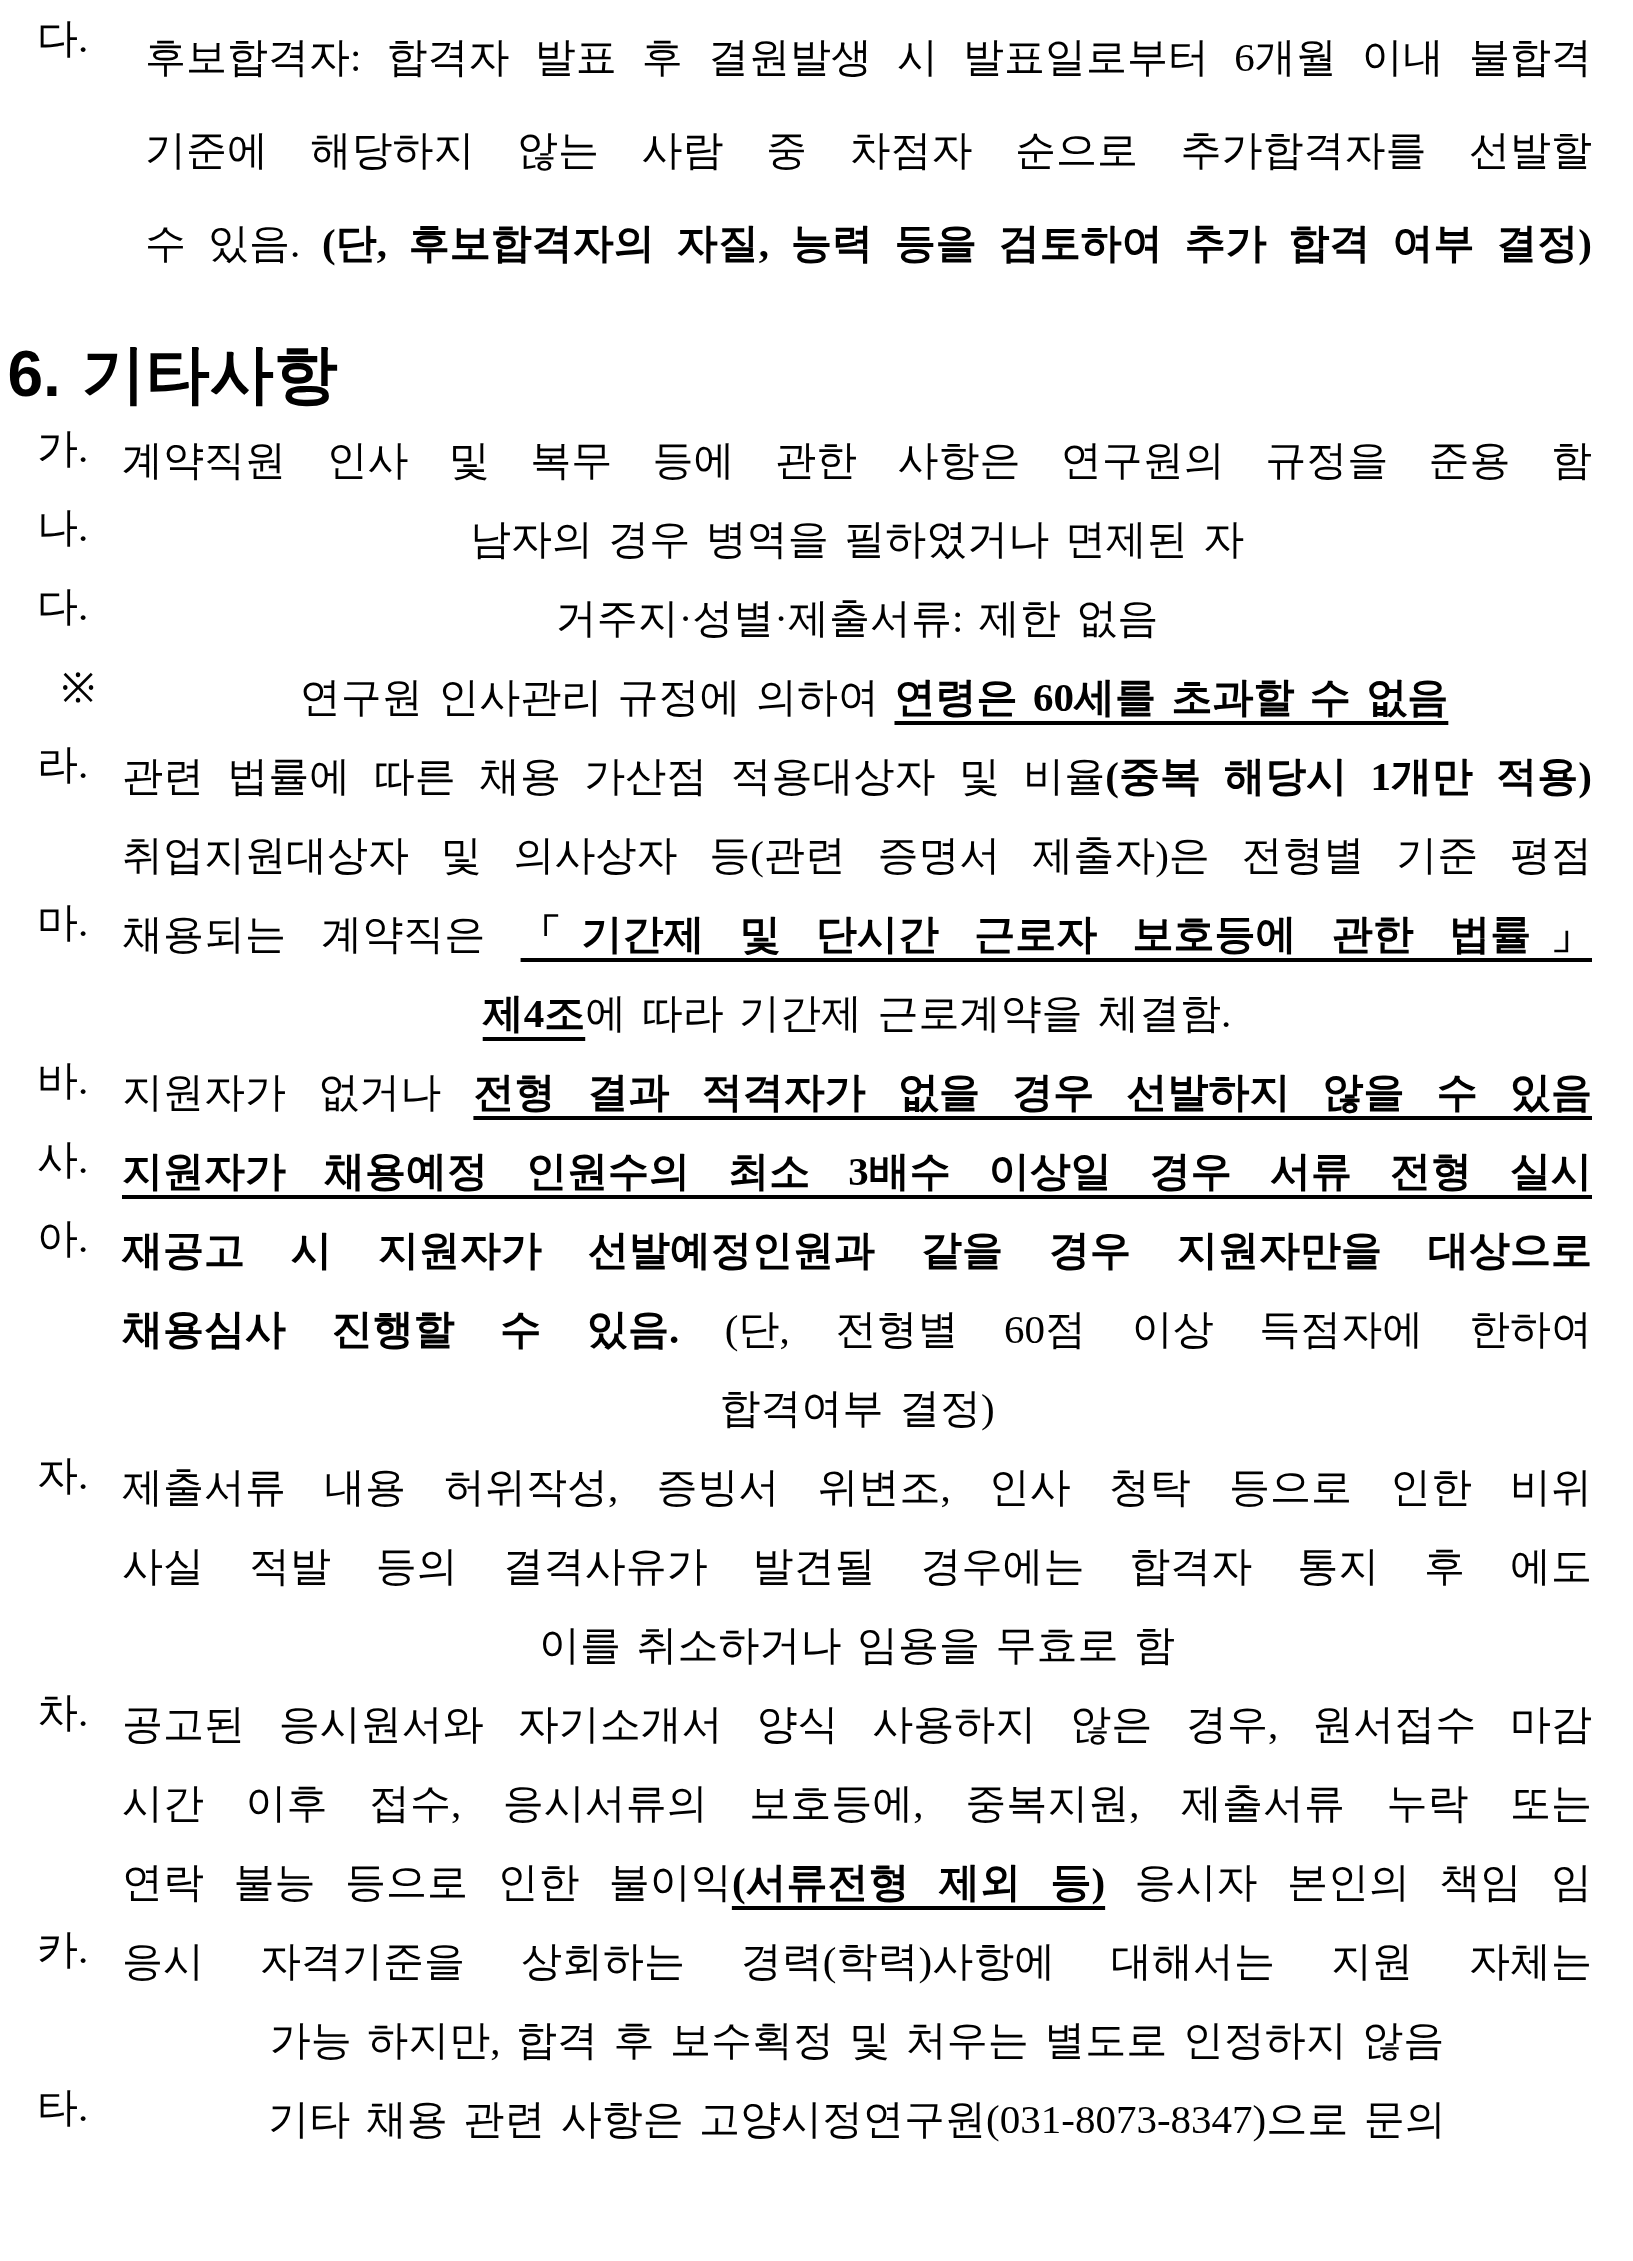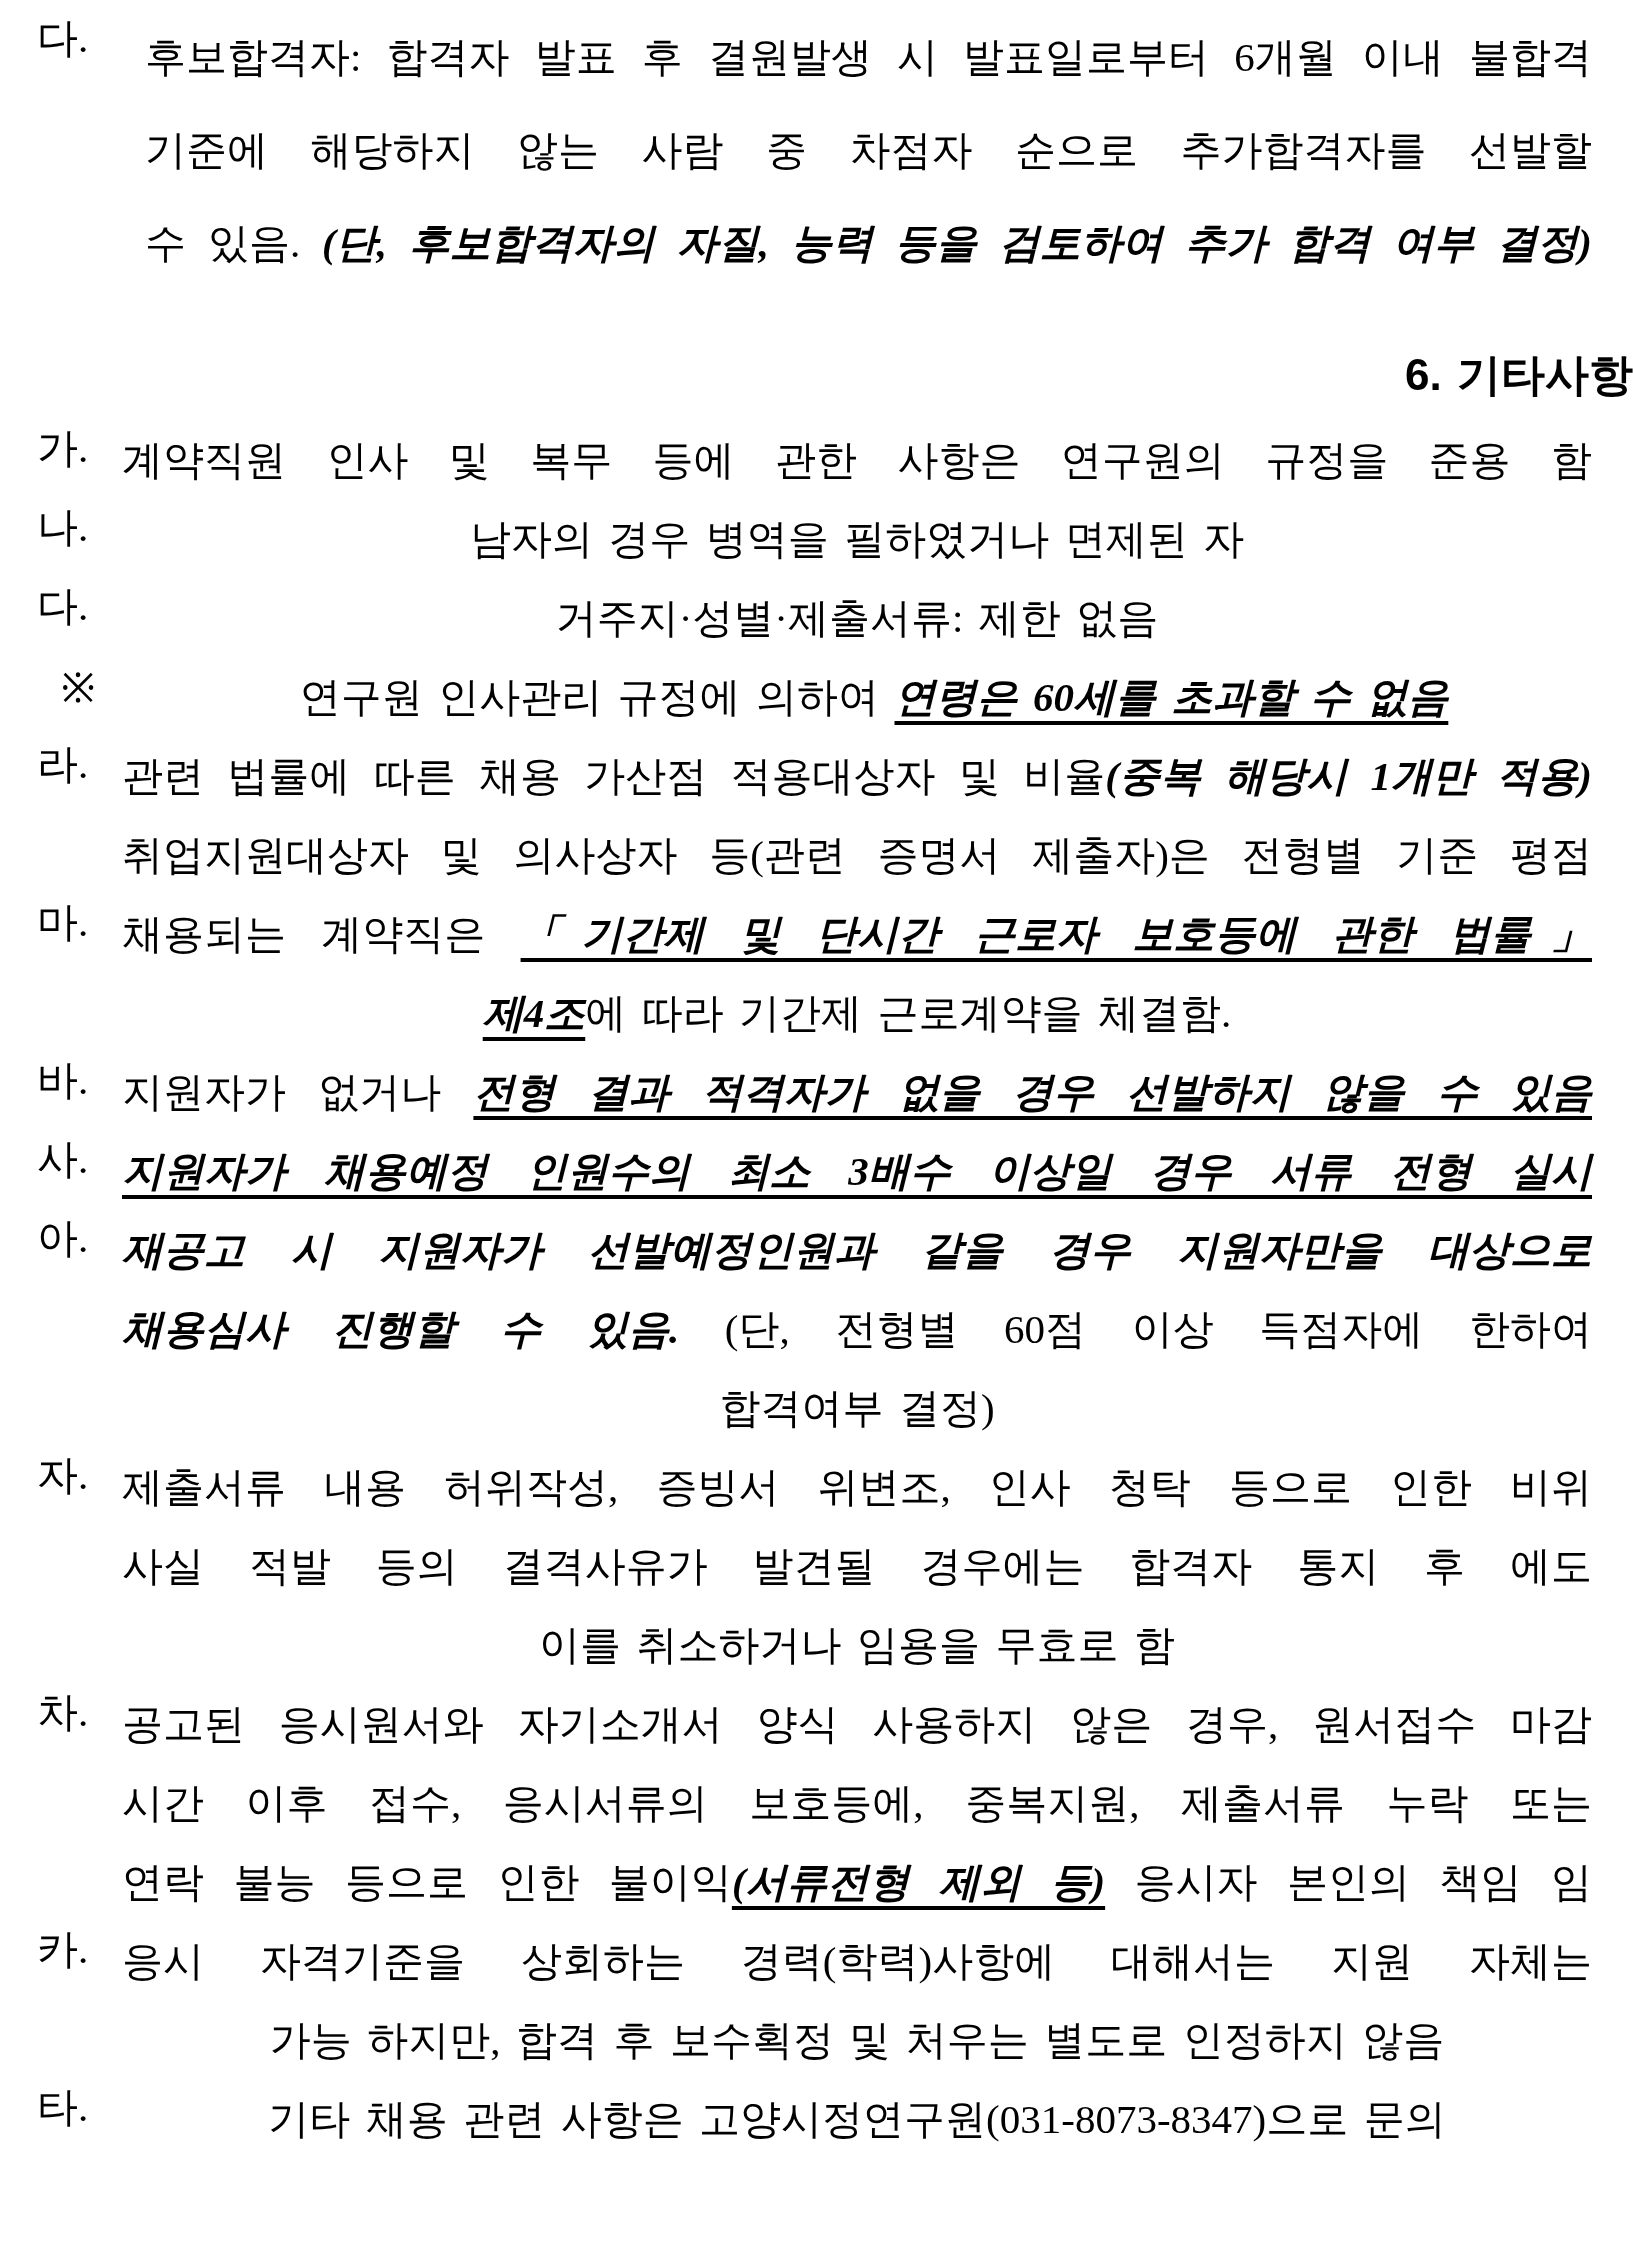--- a/index.html
+++ b/index.html
@@ -44,28 +44,27 @@
   #intro .line {
     line-height: 93px;
     margin-left: 23px;
   }
   .line.fill {
     text-align: justify;
     text-align-last: justify;
   }
   .heading {
     font-family: "Liberation Sans", "DejaVu Sans", sans-serif;
-    font-size: 44px;
+    font-size: 64px;
     font-weight: bold;
     line-height: 67px;
     margin: 51px 0 13.5px 7.5px;
     word-spacing: 3px;
-    text-align: right;
   }
-  .b { font-weight: bold; font-style: italic; }
+  .b { font-weight: bold; }
   .u {
     text-decoration: underline;
     text-decoration-thickness: 3.7px;
     text-underline-offset: 9.7px;
   }
 </style>
 </head>
 <body>
 
 <div class="doc">

